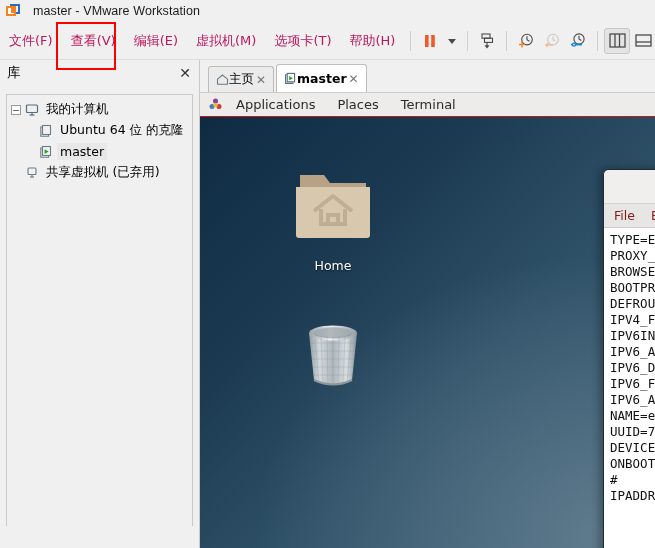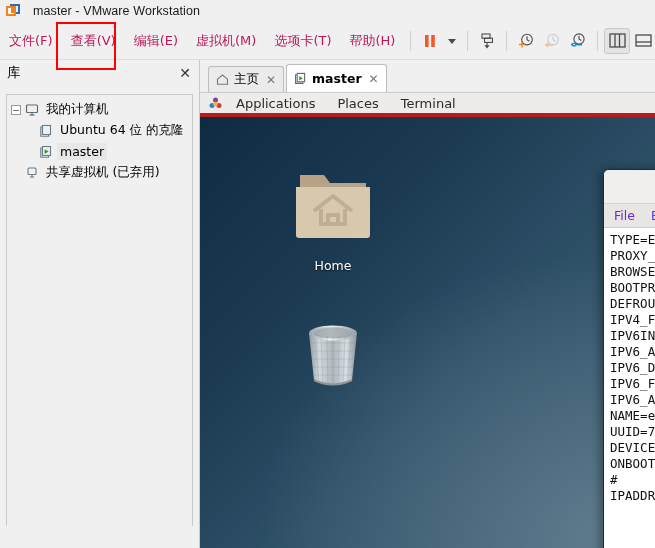--- a/index.html
+++ b/index.html
@@ -93,32 +93,32 @@
   .indent { width:10px; flex:0 0 auto; }
   .indent2 { width:24px; flex:0 0 auto; }
 
   
   .vmarea { position:absolute; left:200px; top:60px; width:455px; height:488px; background:#f0f0f0; }
   .tabstrip {
     height:32px; display:flex; align-items:flex-end; padding-left:8px;
     background:#f0f0f0; gap:2px;
   }
   .tab {
-    display:flex; align-items:center; gap:5px; height:26px; padding:0 7px;
+    display:flex; align-items:center; height:26px; padding:0 7px;
     border:1px solid #bdbdbd; border-bottom:none; background:#ebebeb;
     border-radius:3px 3px 0 0; font-size:12.5px;
     font-family:"DejaVu Sans",sans-serif; white-space:nowrap; cursor:default;
   }
   .tab.active { background:#fff; font-weight:bold; height:28px; }
   .tab .x { color:#777; font-size:12px; margin-left:2px; }
 
   
   .gnome-panel {
     height:25px; background:#edeceb;
-    border-top:1px solid #cdcdcd; border-bottom:4px solid #b91c1c;
+    border-top:1px solid #cdcdcd; border-bottom:1px solid #b91c1c;
     display:flex; align-items:center; padding-left:8px; gap:0;
   }
   .gp-item {
     font-family:"DejaVu Sans",sans-serif; font-size:13px; color:#2b2b2b;
     padding:0 11px; cursor:default; white-space:nowrap;
   }
 
   
   .desktop {
     position:relative; height:431px; overflow:hidden;
@@ -139,21 +139,21 @@
     position:absolute; left:403px; top:52px; width:120px; height:400px;
     background:#f6f5f4; border:1px solid #1d2b36;
     border-radius:6px 6px 0 0; overflow:hidden;
     box-shadow:-3px 0 10px rgba(0,0,0,.35);
   }
   .ed-title { height:34px; background:#f0efee; border-bottom:1px solid #d6d3d0; }
   .ed-menubar {
     height:24px; background:#e8e6e4; border-bottom:1px solid #cfcccb;
     display:flex; align-items:center; padding-left:10px; gap:16px;
   }
-  .ed-menu { font-family:"DejaVu Sans",sans-serif; font-size:12.5px; color:#6d28d9; }
+  .ed-menu { font-family:"DejaVu Sans",sans-serif; font-size:12.5px; color:#7f1d1d; }
   .ed-body {
     background:#ffffff; height:342px; padding:4px 0 0 6px;
     font-family:"DejaVu Sans Mono","Liberation Mono",monospace;
     font-size:12.5px; line-height:16px; color:#111; overflow:hidden;
     white-space:nowrap;
   }
   .annot-box {
     position:absolute; border:2px solid #ff0000; pointer-events:none;
   }
 </style>

